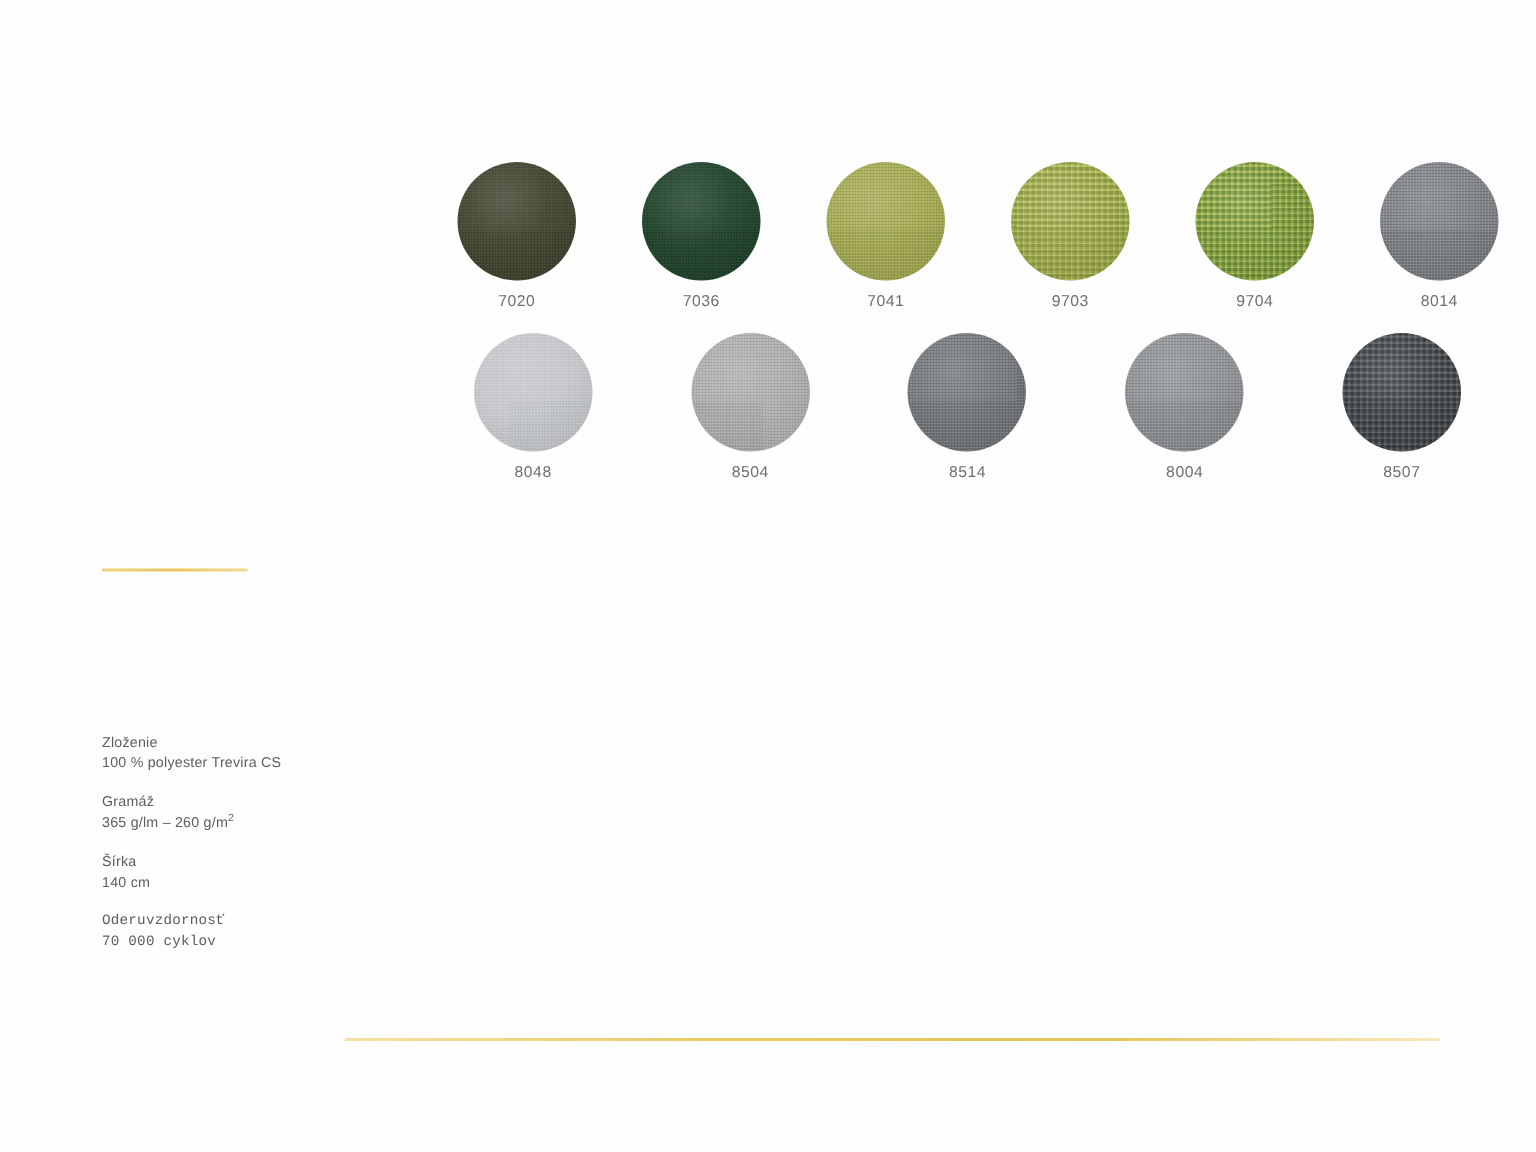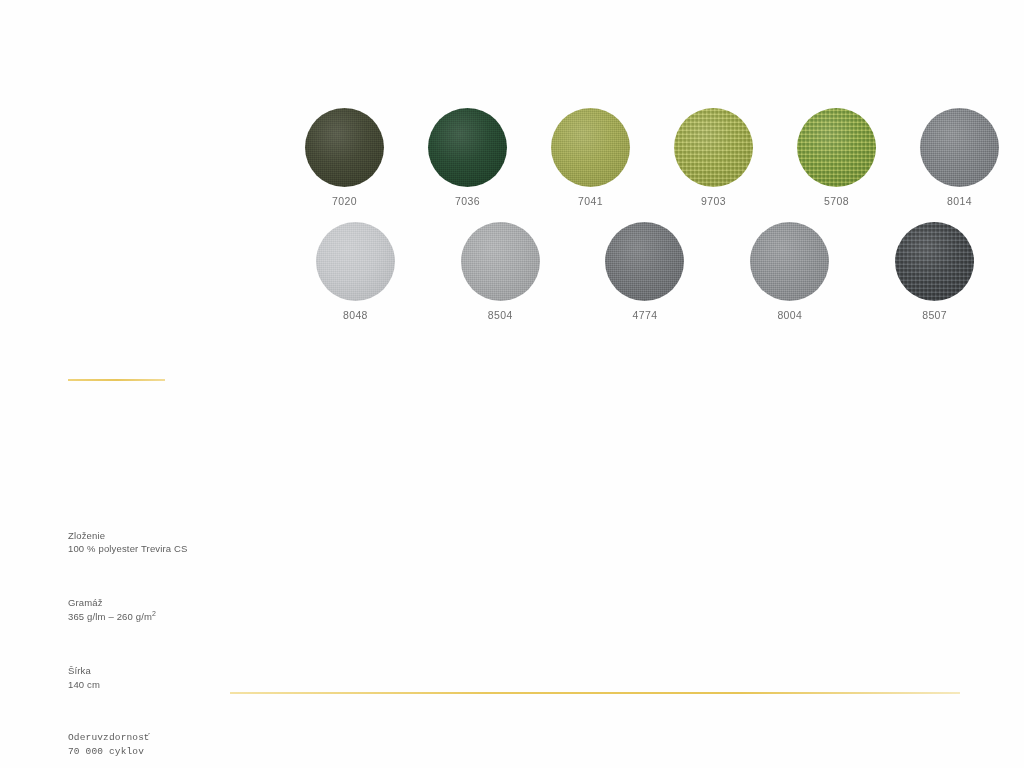--- a/index.html
+++ b/index.html
@@ -136,21 +136,20 @@
     line-height: 1.42;
     letter-spacing: 0.15px;
   }
   .spec-group {
     margin-bottom: 12px;
   }
   .spec-group:last-child { margin-bottom: 0; font-family: Liberation Mono, monospace; }
   .spec-title {
     display: block;
     color: #5d5d5d;
-    margin-top: 40px;
   }
   .spec-value {
     display: block;
     color: #5d5d5d;
   }
   .spec-value sup {
     font-size: 7px;
     vertical-align: super;
   }
 </style>
@@ -172,39 +171,39 @@
         <div class="swatch-cell">
           <div class="swatch-disc weave-fine" style="background-color: rgb(155, 162, 79);"></div>
           <div class="swatch-label">7041</div>
         </div>
         <div class="swatch-cell">
           <div class="swatch-disc weave-coarse" style="background-color: rgb(163, 173, 84);"></div>
           <div class="swatch-label">9703</div>
         </div>
         <div class="swatch-cell">
           <div class="swatch-disc weave-coarse" style="background-color: rgb(138, 163, 71);"></div>
-          <div class="swatch-label">5708</div>
+          <div class="swatch-label">9704</div>
         </div>
         <div class="swatch-cell">
           <div class="swatch-disc weave-fine" style="background-color: rgb(123, 126, 130);"></div>
           <div class="swatch-label">8014</div>
         </div>
       </div>
       <div class="swatch-row">
         <div class="swatch-cell">
           <div class="swatch-disc weave-fine" style="background-color: rgb(195, 197, 200);"></div>
           <div class="swatch-label">8048</div>
         </div>
         <div class="swatch-cell">
           <div class="swatch-disc weave-fine" style="background-color: rgb(164, 166, 168);"></div>
           <div class="swatch-label">8504</div>
         </div>
         <div class="swatch-cell">
           <div class="swatch-disc weave-fine" style="background-color: rgb(110, 113, 116);"></div>
-          <div class="swatch-label">4774</div>
+          <div class="swatch-label">8514</div>
         </div>
         <div class="swatch-cell">
           <div class="swatch-disc weave-fine" style="background-color: rgb(139, 142, 145);"></div>
           <div class="swatch-label">8004</div>
         </div>
         <div class="swatch-cell">
           <div class="swatch-disc weave-coarse" style="background-color: rgb(75, 79, 82);"></div>
           <div class="swatch-label">8507</div>
         </div>
       </div>

